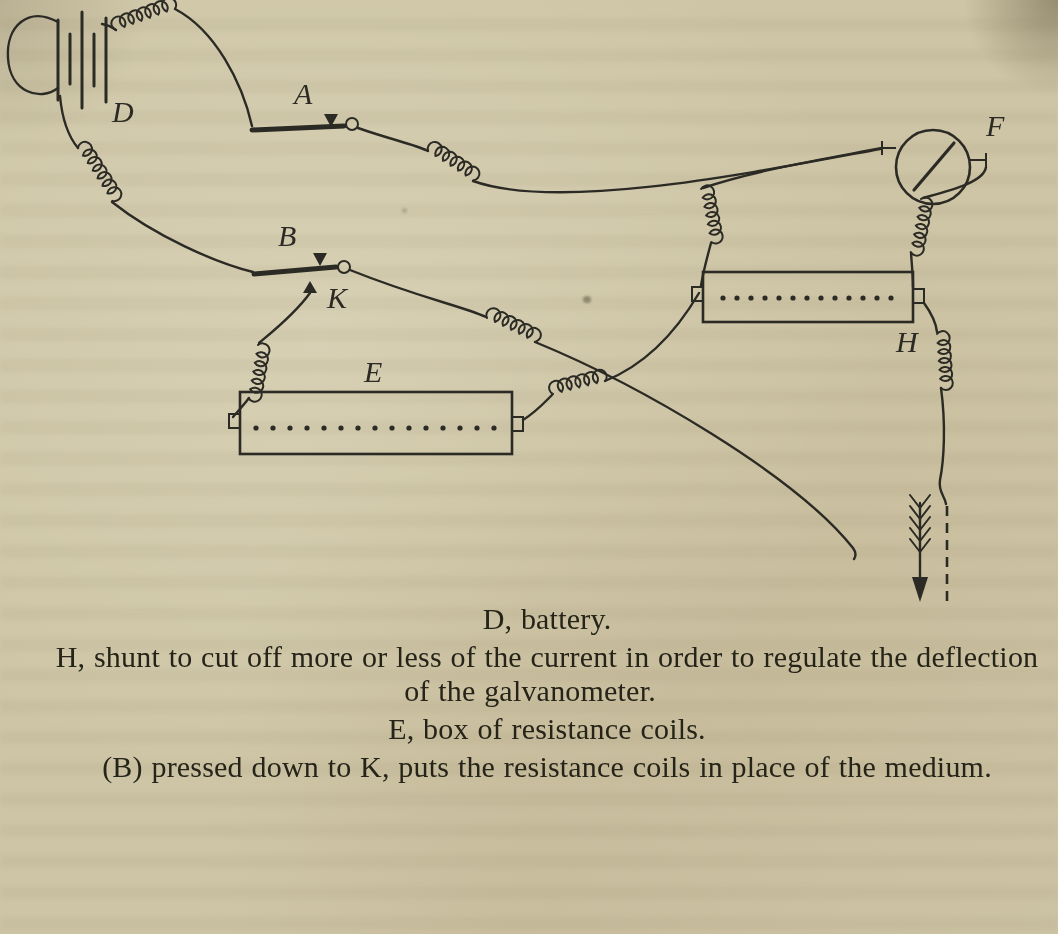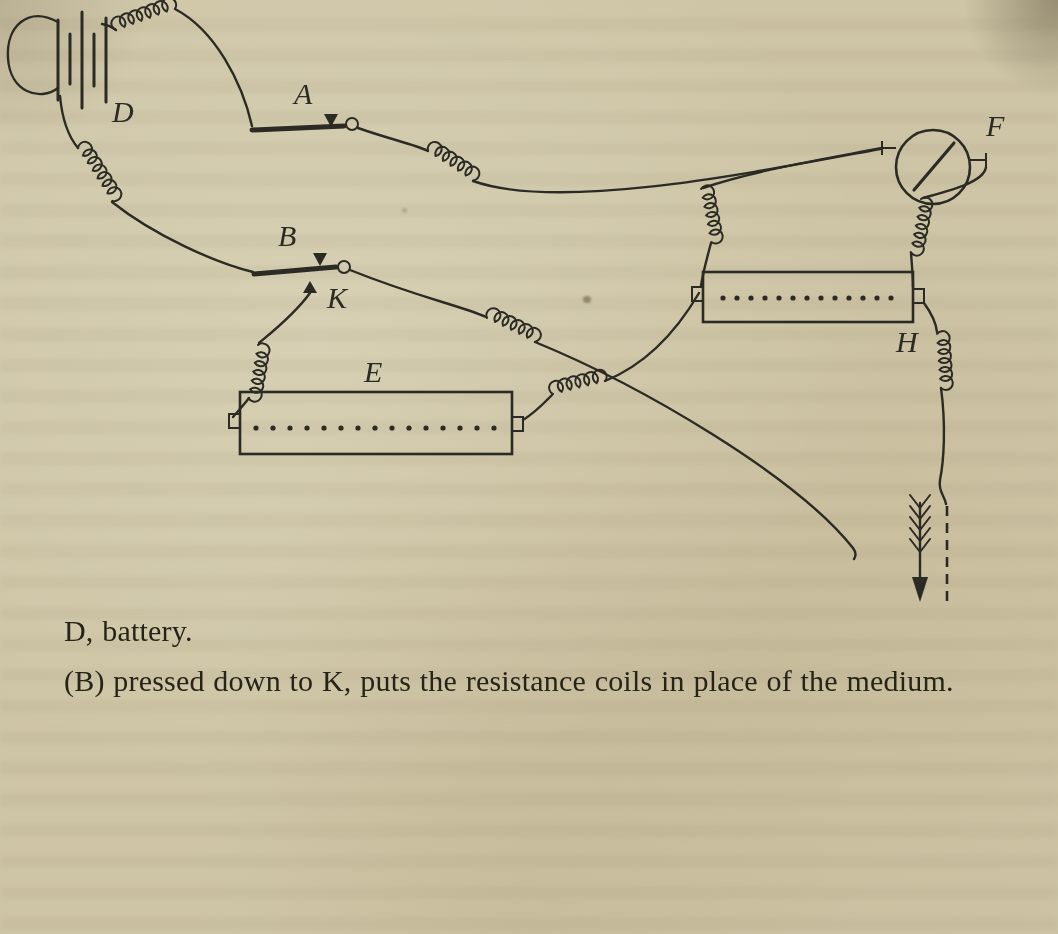--- a/index.html
+++ b/index.html
@@ -44,21 +44,21 @@
   .fill{fill:var(--ink);stroke:none;}
   .dash{fill:none;stroke:var(--ink);stroke-width:2.6;stroke-dasharray:10 7;}
   .lbl{font:italic 30px "Liberation Serif","DejaVu Serif",serif;fill:var(--ink);}
   .dots circle{fill:var(--ink);}
   .legend{
     position:absolute;left:14px;top:598px;width:1032px;
     color:var(--text);
     font-size:30px;line-height:34px;
     letter-spacing:0.2px;word-spacing:1px;
   }
-  .legend p{margin:16px;text-indent:34px;}
+  .legend p{margin:4px;text-indent:34px;text-align:center;}
 </style>
 </head>
 <body>
 
 <div class="paper">
 
   <div class="ghost"></div>
   <div class="speck s1"></div>
   <div class="speck s2"></div>
 
@@ -207,16 +207,18 @@
 
     <path class="w" d="M523,420 C536,412 545,402 552,395"></path>
     <g class="coil" transform="translate(553,394) rotate(-14)">
       <path class="cl" d="M0,0 a7,7 0 1 1 9,0 a7,7 0 1 1 9,0 a7,7 0 1 1 9,0 a7,7 0 1 1 9,0 a7,7 0 1 1 9,0 a7,7 0 1 1 9,0"></path>
     </g>
     <path class="w" d="M605,381 C652,362 682,322 699,293"></path>
   </svg>
 
   <div class="legend">
     <p>D, battery.</p>
+    <p>H, shunt to cut off more or less of the current in order to regulate the deflection of the galvanometer.</p>
+    <p>E, box of resistance coils.</p>
     <p>(B) pressed down to K, puts the resistance coils in place of the medium.</p>
   </div>
 
 </div>
 
 </body></html>

